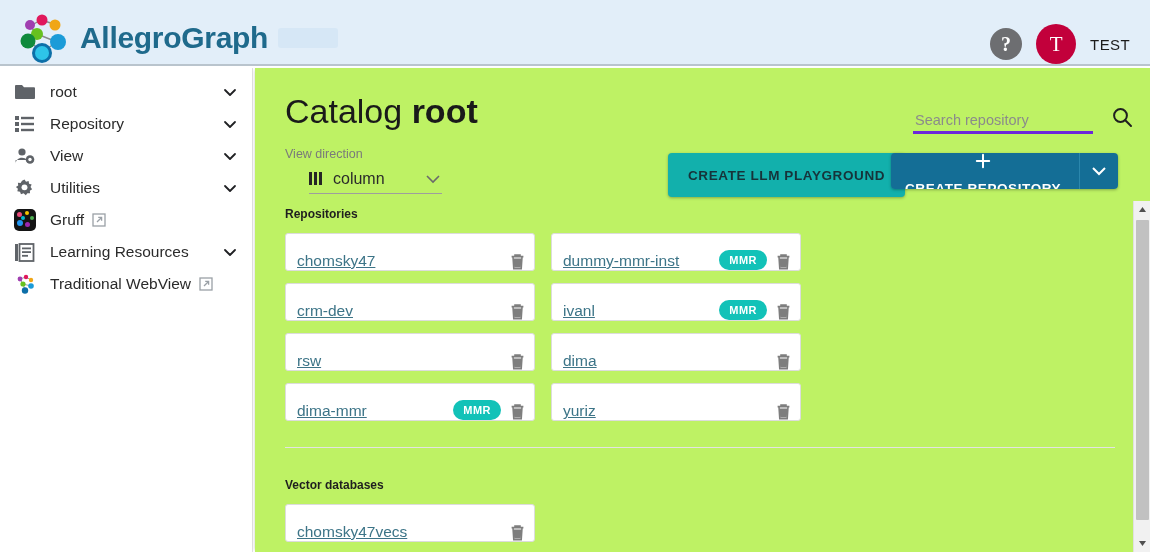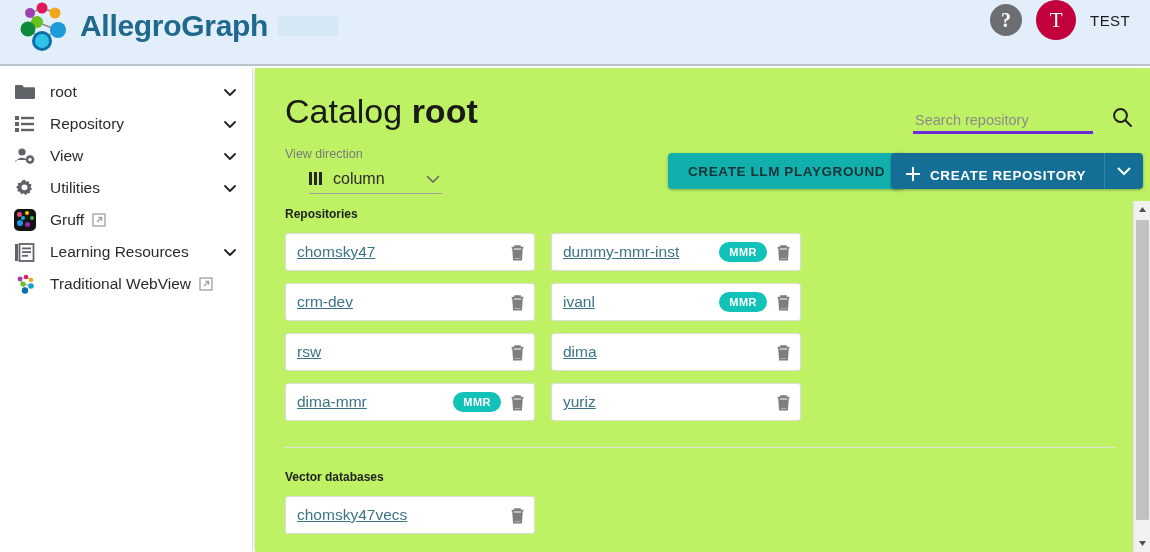--- a/index.html
+++ b/index.html
@@ -10,21 +10,21 @@
     font-family: "Liberation Sans", sans-serif;
     background: #ffffff;
   }
 
   
   .topbar {
     position: absolute; top: 0; left: 0;
     width: 1150px; height: 66px;
     background: #e2eef9;
     border-bottom: 2px solid #b9c4cd;
-    display: flex; align-items: flex-start;
+    display: flex; align-items: flex-end;
   }
   .brand { display: flex; align-items: center; margin-left: 16px; }
   .brand-logo { width: 56px; height: 52px; flex: none; }
   .brand-name {
     font-size: 30px; font-weight: bold; color: #1f6a8c;
     margin-left: 8px; letter-spacing: -0.3px;
   }
   .brand-blur {
     width: 60px; height: 20px; margin-left: 10px;
     background: #d6e7f6; border-radius: 3px;
@@ -124,40 +124,41 @@
     font-family: "Liberation Sans", sans-serif;
   }
   .search-box input::placeholder { color: #8b8b8b; }
   .search-icon {
     position: absolute; right: 17px; top: 38px;
     cursor: pointer; color: #1f1f1f;
   }
 
   .btn-llm {
     position: absolute; left: 413px; top: 85px;
-    height: 36px; padding: 0 20px;
+    height: 44px; padding: 0 20px;
     background: #12b0ac; color: #16333a;
     border: 0; border-radius: 4px; cursor: pointer;
     font-size: 13.5px; font-weight: bold; letter-spacing: .6px;
     font-family: "Liberation Sans", sans-serif;
     box-shadow: 0 1px 3px rgba(0,0,0,.3);
   }
   .btn-repo-group {
     position: absolute; left: 636px; top: 85px;
     height: 36px; display: flex;
     border-radius: 4px; overflow: hidden;
     box-shadow: 0 1px 3px rgba(0,0,0,.3);
   }
   .btn-repo {
     height: 44px; padding: 0 18px 0 14px;
     background: #146e96; color: #ffffff;
     border: 0; cursor: pointer;
     display: flex; align-items: center; gap: 9px;
     font-size: 13.5px; font-weight: bold; letter-spacing: .6px;
     font-family: "Liberation Sans", sans-serif;
+    flex-direction: column;
   }
   .btn-repo-caret {
     width: 39px; height: 36px; background: #146e96;
     border: 0; border-left: 1px solid #2b87ad;
     color: #ffffff; cursor: pointer;
     display: flex; align-items: center; justify-content: center;
   }
 
   
   .scrollarea {
@@ -168,21 +169,21 @@
   .section-title {
     font-size: 12px; font-weight: bold; color: #1f1f1f;
     margin: 6px 0 12px 30px;
   }
   .grid {
     display: grid; grid-template-columns: 250px 250px;
     gap: 12px 16px; margin-left: 30px;
   }
   .repo-card {
     height: 38px; border: 1px solid #dcdcdc; border-radius: 3px;
-    background: #fff; display: flex; align-items: center;
+    background: #fff; display: flex; align-items: flex-end;
     padding: 0 9px 0 11px;
   }
   .repo-link {
     font-size: 15.5px; color: #3c7487;
     text-decoration: underline; cursor: pointer;
     white-space: nowrap;
   }
   .badge-mmr {
     margin-left: auto; margin-right: 9px;
     background: #12c2b8; color: #ffffff;
@@ -515,21 +516,21 @@
           <svg width="15" height="17" viewBox="0 0 15 17">
               <path d="M1.6 3.6h11.8M5 3.6V2h5v1.6M3 3.6l.8 12h7.4l.8-12" fill="none" stroke="#7e7e7e" stroke-width="1.6"></path>
               <path d="M3.6 5.6h7.8l-.6 9H4.2z" fill="#7e7e7e"></path>
             </svg>
         </span>
       </div>
     </div>
 
     <div class="divider"></div>
 
-    <div class="section-title" style="margin-top:22px">Vector databases</div>
+    <div class="section-title" style="margin-top:30px">Vector databases</div>
     <div class="grid">
       <div class="repo-card">
         <span class="repo-link">chomsky47vecs</span>
         <span class="trash-btn">
           <svg width="15" height="17" viewBox="0 0 15 17">
               <path d="M1.6 3.6h11.8M5 3.6V2h5v1.6M3 3.6l.8 12h7.4l.8-12" fill="none" stroke="#7e7e7e" stroke-width="1.6"></path>
               <path d="M3.6 5.6h7.8l-.6 9H4.2z" fill="#7e7e7e"></path>
             </svg>
         </span>
       </div>

